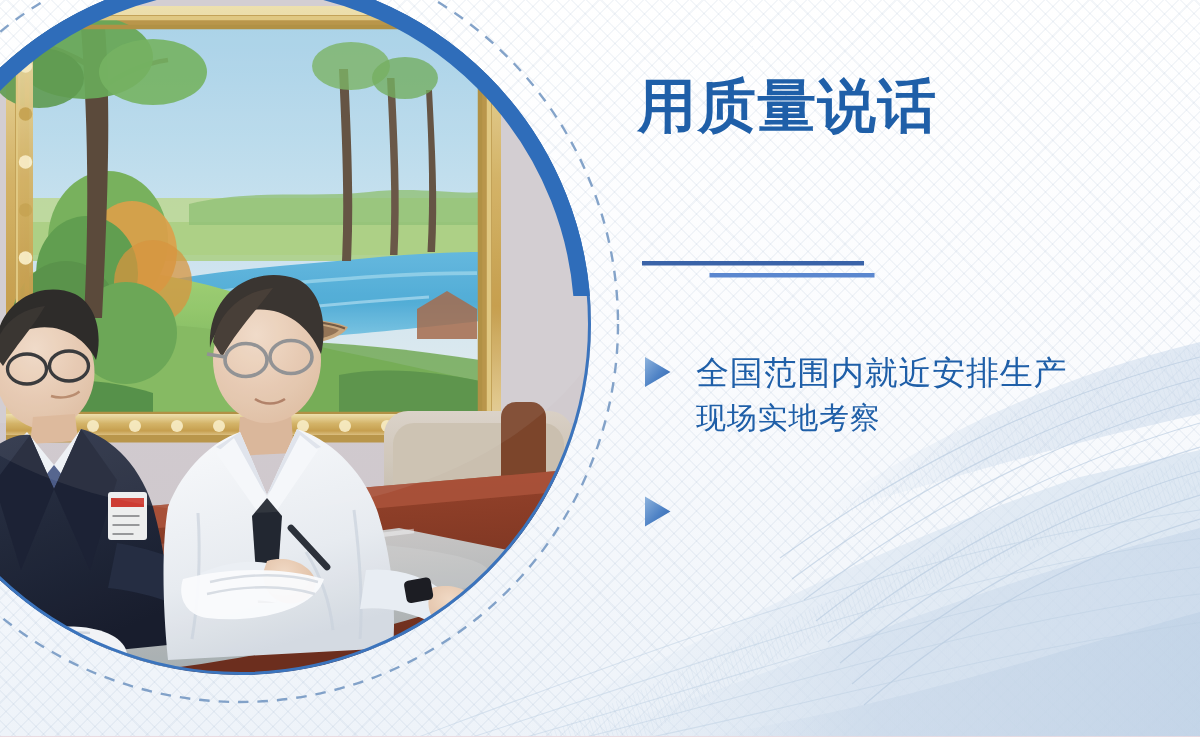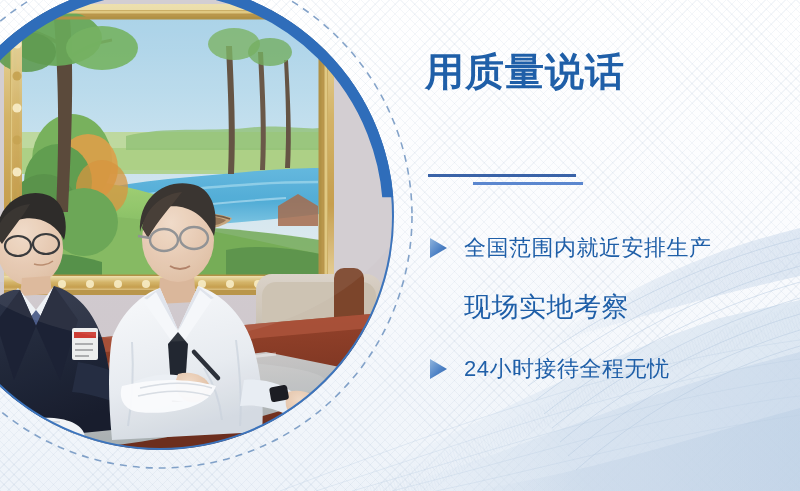--- a/index.html
+++ b/index.html
@@ -94,41 +94,41 @@
     position:absolute; left:3px; top:0;
     width:148px; height:3px; background:#3a63a8;
   }
   .divider .d2 {
     position:absolute; left:48px; top:8px;
     width:110px; height:3px; background:#5b87cf;
   }
 
   .bullets { position:absolute; left:0; top:236px; width:375px; }
   .bullet { margin-bottom:28px; }
-  .bullet-head { display:flex; align-items:flex-start; }
+  .bullet-head { display:flex; align-items:center; }
   .arrow-icon {
     width:22px; height:24px; flex:0 0 22px;
     margin-right:15px; margin-left:2px;
     display:block;
   }
   .btext {
     color:#1f5fa8;
     font-size:22px;
     font-weight:500;
     line-height:23px;
     letter-spacing:.5px;
     white-space:nowrap;
   }
   .bsub {
     color:#1f5fa8;
-    font-size:27px;
+    font-size:20px;
     font-weight:500;
     line-height:23px;
     letter-spacing:.5px;
-    margin-top:36px;
+    margin-top:8px;
     margin-left:39px;
     white-space:nowrap;
   }
 </style>
 </head>
 <body>
 
 <div id="banner">
 
   <div class="bg-base"></div>
@@ -539,20 +539,19 @@
           <svg class="arrow-icon" viewBox="0 0 22 24">
             <defs>
               <linearGradient id="arrB" x1="0" y1="0" x2="1" y2="1">
                 <stop offset="0%" stop-color="#8fb4dd"></stop>
                 <stop offset="55%" stop-color="#4f83c6"></stop>
                 <stop offset="100%" stop-color="#2f63ab"></stop>
               </linearGradient>
             </defs>
             <path d="M3,2 L20,12 L3,22 Z" fill="url(#arrB)"></path>
           </svg>
-          <span class="btext">24小时接待全程无忧</span>
         </div>
       </div>
 
     </div>
   </div>
 
 </div>
 
 </body></html>

